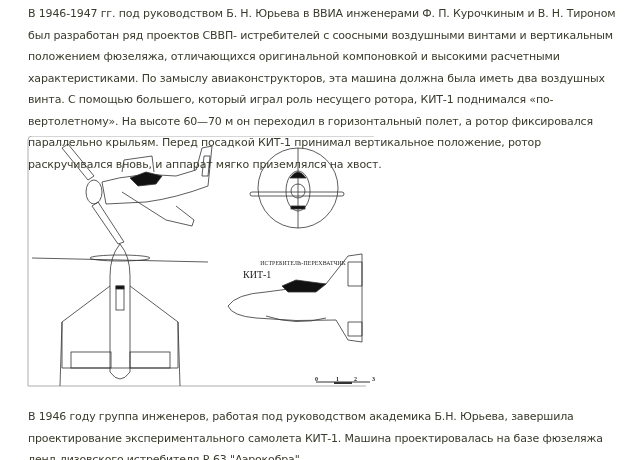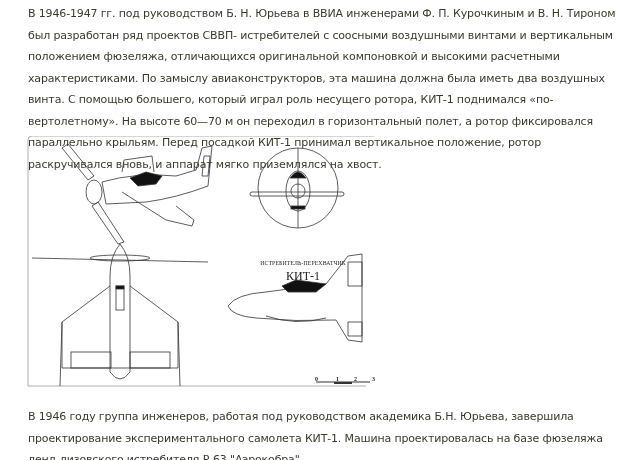--- a/index.html
+++ b/index.html
@@ -5,22 +5,22 @@
   html, body { margin:0; padding:0; background:#ffffff; }
   body { width:640px; height:460px; overflow:hidden; position:relative;
          font-family:"DejaVu Sans", sans-serif; color:#3a3a2c; }
   .para { position:absolute; left:28px; width:600px; font-size:11px;
           line-height:21.5px; letter-spacing:-0.15px; margin:0; }
   #p1 { top:3px; }
   #p2 { top:406px; }
   .figure { position:absolute; left:26px; top:136px; width:350px; height:252px; }
   .cap1 { position:absolute; left:243px; top:260px; width:120px; text-align:center;
           font-family:"Liberation Serif", serif; font-size:5.8px; color:#222; letter-spacing:0.1px; }
-  .cap2 { position:absolute; left:243px; top:269px; width:120px; text-align:center;
-          font-family:"Liberation Serif", serif; font-size:12px; color:#222; }
+  .cap2 { position:absolute; left:243px; top:269px; width:120px; text-align:left;
+          font-family:"Liberation Serif", serif; font-size:10px; color:#222; }
   .tick { position:absolute; font-family:"Liberation Serif", serif; font-size:6px;
           font-weight:bold; color:#222; top:376px; }
 </style>
 </head>
 <body>
 
 <p id="p1" class="para">В 1946-1947 гг. под руководством Б. Н. Юрьева в ВВИА инженерами Ф. П. Курочкиным и В. Н. Тироном был разработан ряд проектов СВВП- истребителей с соосными воздушными винтами и вертикальным положением фюзеляжа, отличающихся оригинальной компоновкой и высокими расчетными характеристиками. По замыслу авиаконструкторов, эта машина должна была иметь два воздушных винта. С помощью большего, который играл роль несущего ротора, КИТ-1 поднимался «по-вертолетному». На высоте 60—70 м он переходил в горизонтальный полет, а ротор фиксировался параллельно крыльям. Перед посадкой КИТ-1 принимал вертикальное положение, ротор раскручивался вновь, и аппарат мягко приземлялся на хвост.</p>
 
 <svg class="figure" viewBox="0 0 350 252" xmlns="http://www.w3.org/2000/svg" fill="none" stroke="#333" stroke-width="0.8">
 

